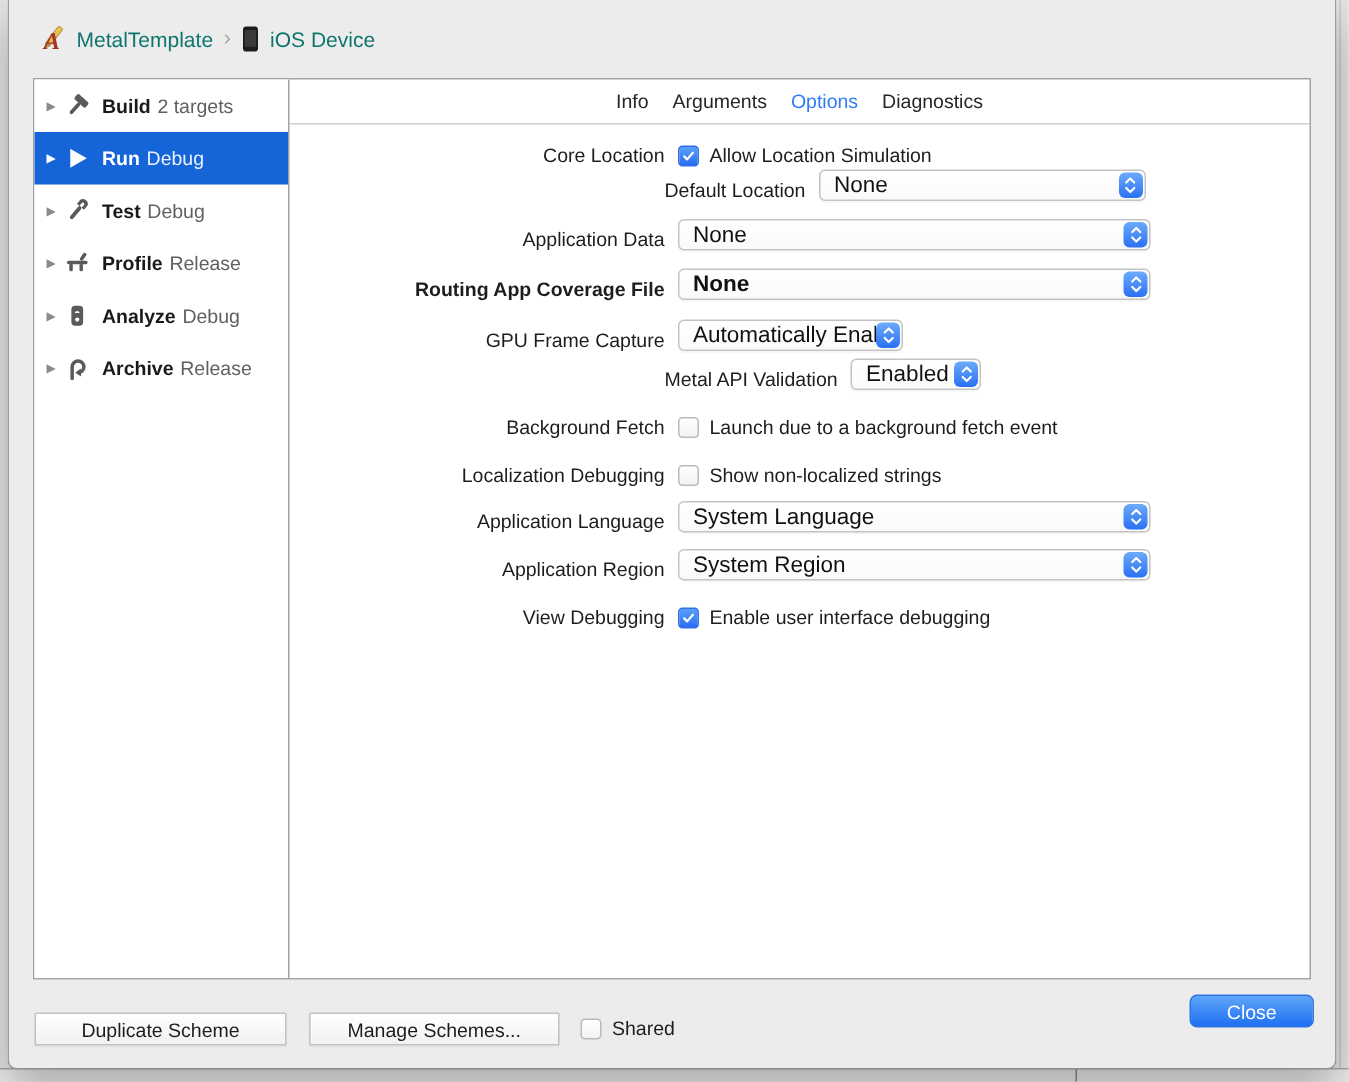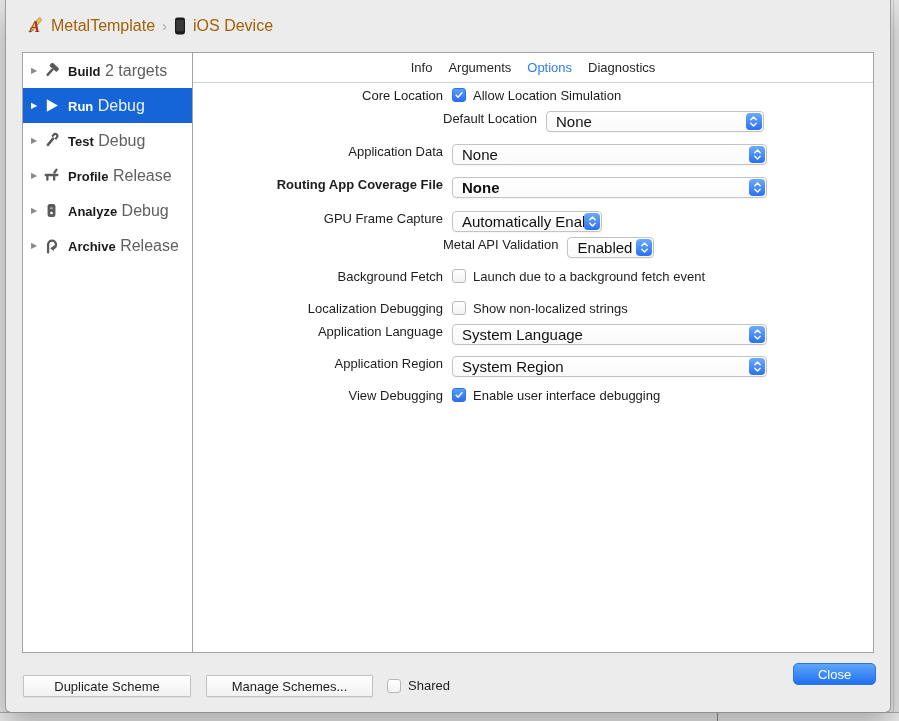--- a/index.html
+++ b/index.html
@@ -23,53 +23,53 @@
   .dialog {
     position:absolute; left:5px; top:0; width:886px; height:713px;
     background:#ececec;
     border-left:1px solid #9c9c9c; border-right:1px solid #9c9c9c; border-bottom:1px solid #8f8f8f;
     border-radius:0 0 6px 6px;
     box-shadow:0 14px 30px rgba(0,0,0,.28);
   }
 
   
   .header { height:52px; display:flex; align-items:center; padding-left:19px; }
-  .crumb-text { font-size:16px; color:#a16207; margin-left:5px; }
+  .crumb-text { font-size:14px; color:#0f766e; margin-left:5px; }
   .crumb-sep { font-size:15px; color:#a9a9a9; margin:0 7px 2px 7px; }
   .app-icon svg, .device-icon svg { display:block; }
   .device-icon { margin-right:2px; }
 
   
   .main-box {
     position:absolute; left:16px; top:52px; right:16px; bottom:59px;
     background:#ffffff; border:1px solid #a3a3a3; display:flex;
   }
   .sidebar { width:170px; border-right:1px solid #a3a3a3; background:#fff; }
   .sb-item { height:35px; display:flex; align-items:center; padding-left:8px; cursor:default; }
   .sb-item.selected { background:#1565d8; color:#fff; }
   .disclosure { width:12px; font-size:8px; color:#8a8a8a; flex:0 0 12px; }
   .sb-item.selected .disclosure { color:#fff; }
   .sb-icon { width:22px; flex:0 0 22px; color:#5a5a5a; display:flex; align-items:center; }
   .sb-item.selected .sb-icon { color:#fff; }
   .sb-icon svg { width:17px; height:17px; }
   .sb-text { margin-left:3px; }
   .sb-title { font-size:13px; font-weight:bold; line-height:15px; }
-  .sb-sub { font-size:16px; line-height:14px; color:#606060; }
+  .sb-sub { font-size:13px; line-height:14px; color:#606060; }
   .sb-item.selected .sb-sub { color:#eaf1fd; }
 
   .content { flex:1; display:flex; flex-direction:column; }
   .tabbar { height:30px; flex:0 0 30px; display:flex; justify-content:center; align-items:center; gap:16px; border-bottom:1px solid #cfcfcf; }
   .tab { font-size:13px; color:#262626; cursor:default; }
   .tab.selected { color:#2e7cf6; }
 
   
   .form { flex:1; padding-top:5px; overflow:hidden; }
-  .row { display:flex; align-items:flex-start; height:23px; margin-bottom:10px; }
+  .row { display:flex; align-items:flex-end; height:23px; margin-bottom:10px; }
   .row.mb0 { margin-bottom:0; } .row.mb3 { margin-bottom:3px; }
-  .row.mb8 { margin-bottom:0; } .row.mb9 { margin-bottom:9px; } .row.mb11 { margin-bottom:11px;font-weight:bold; }
+  .row.mb8 { margin-bottom:8px; } .row.mb9 { margin-bottom:9px; } .row.mb11 { margin-bottom:11px;font-weight:bold; }
   .row-label { width:250px; flex:0 0 250px; text-align:right; margin-right:9px; font-size:13px; color:#1d1d1d; }
   .sub-label { margin-left:250px; margin-right:9px; font-size:13px; color:#1d1d1d; }
 
   .cb {
     width:14px; height:14px; border-radius:3px; border:1px solid #b9b9b9;
     background:linear-gradient(#ffffff,#f2f2f2); display:flex; align-items:center; justify-content:center;
     flex:0 0 14px;
   }
   .cb.checked { background:linear-gradient(#58a1f8,#2a6df2); border-color:#2f6fe8; }
   .cb svg { width:10px; height:10px; display:block; }

